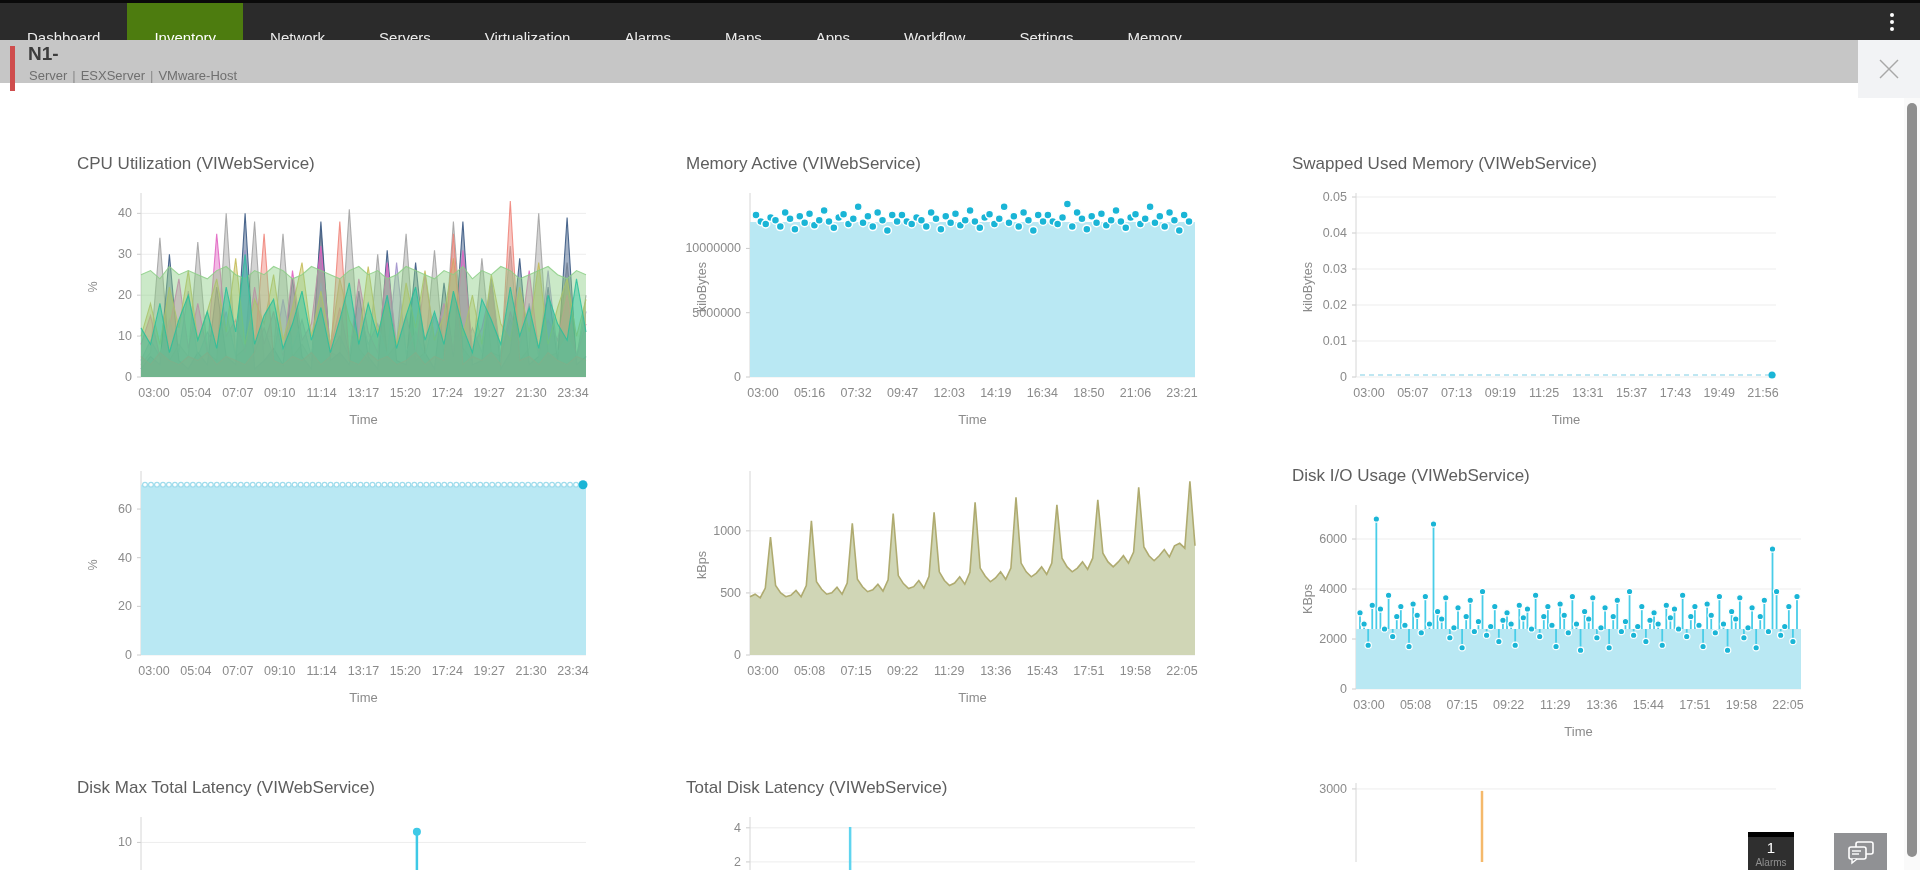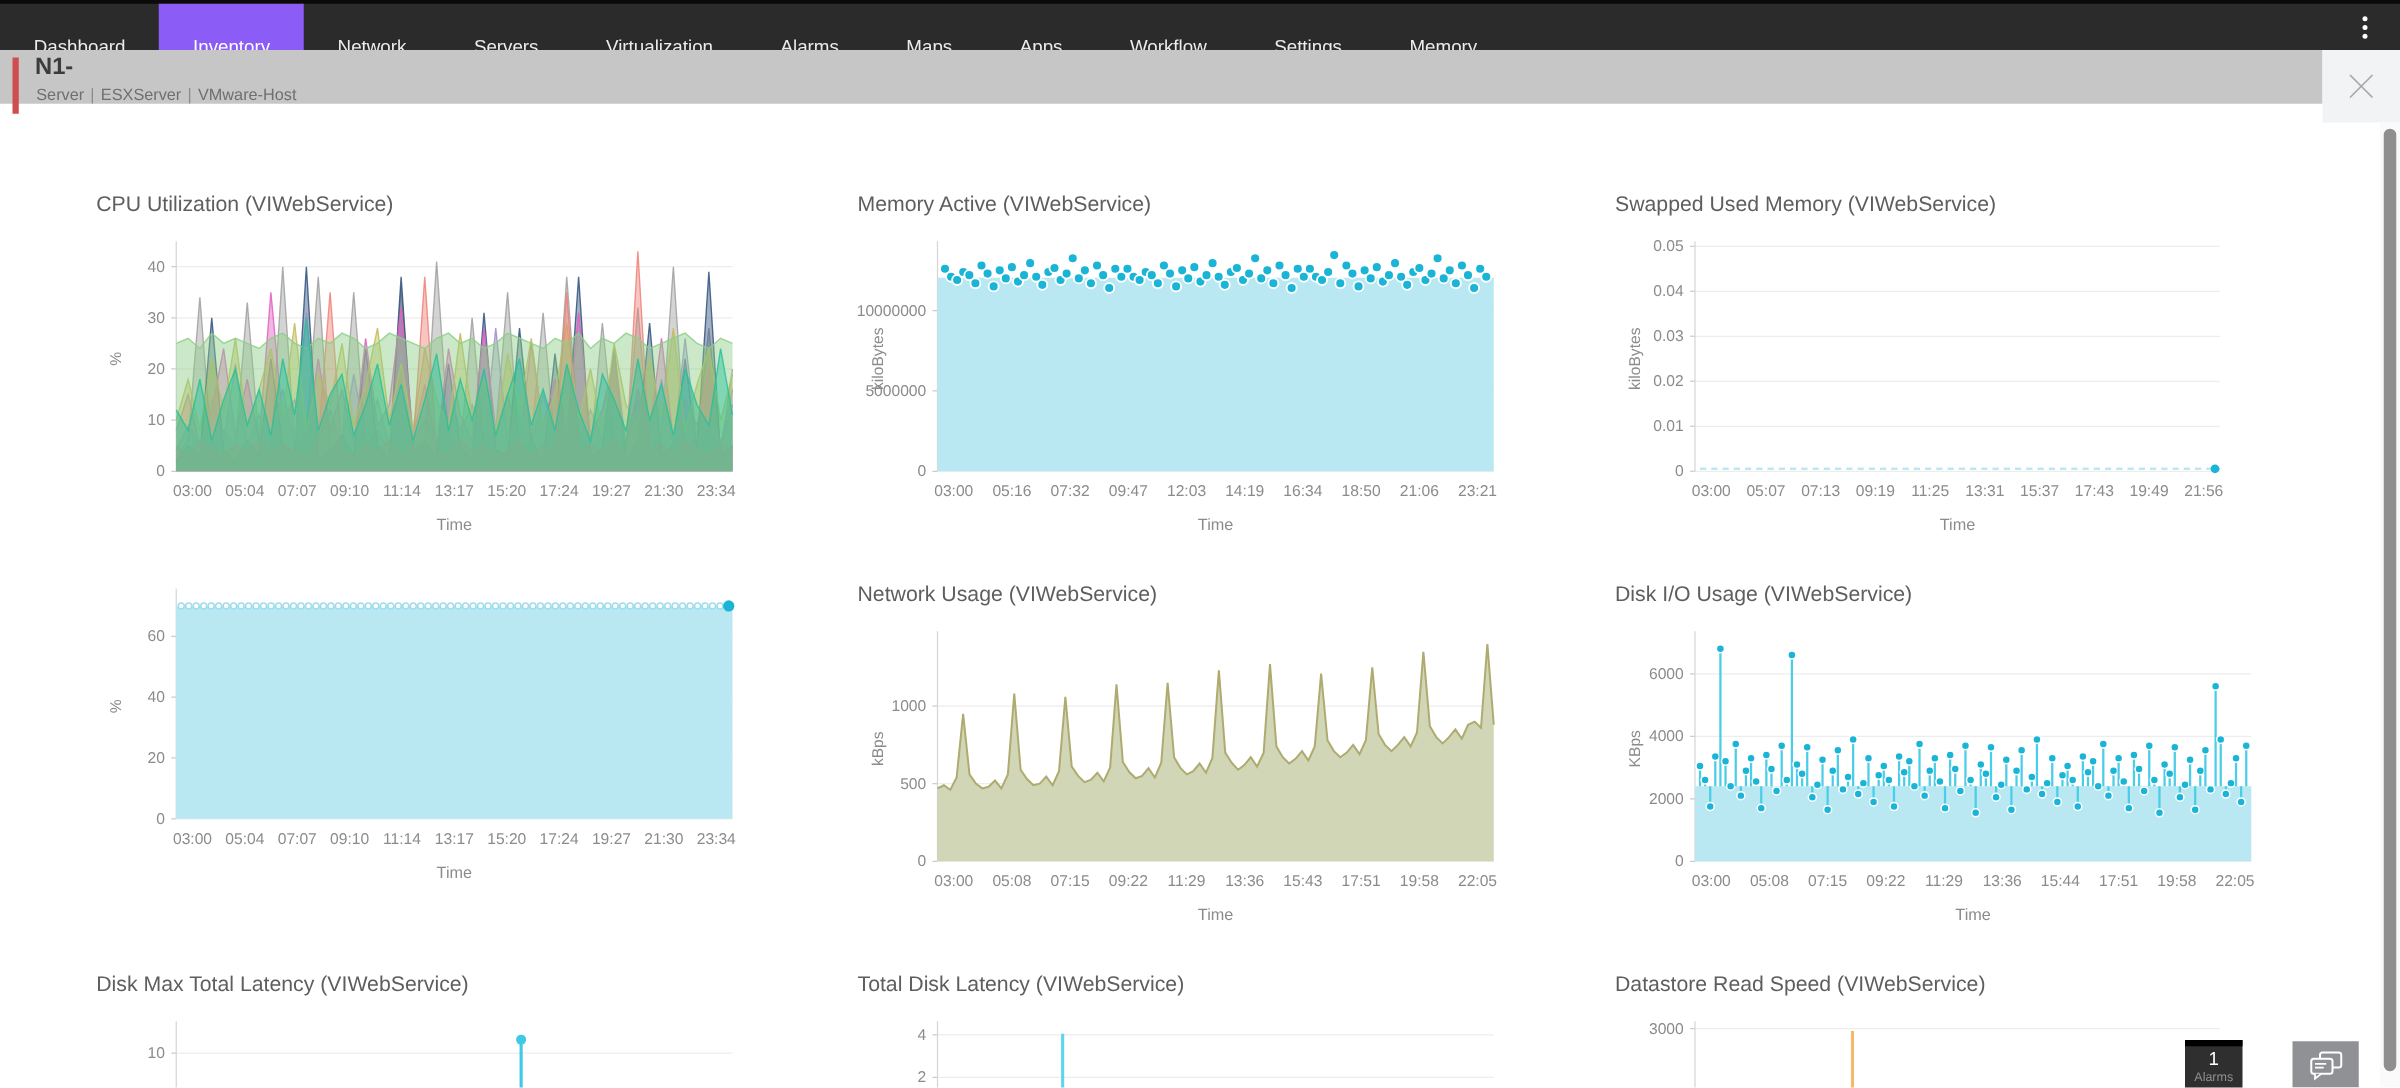--- a/index.html
+++ b/index.html
@@ -10,21 +10,21 @@
   
   .nav{
     position:absolute;left:0;top:0;width:1920px;height:40px;
     background:#2b2b2b;border-top:3px solid #0a0a0a;box-sizing:border-box;
     display:flex;align-items:stretch;
   }
   .nav-item{
     color:#ececec;font-size:15px;line-height:37px;padding:16px 27px;
     cursor:pointer;white-space:nowrap;
   }
-  .nav-item.active{background:#8b5cf6;color:#ffffff;}
+  .nav-item.active{background:#4d7c0f;color:#ffffff;}
   .nav-menu{
     position:absolute;right:16px;top:0;height:37px;width:24px;
     display:flex;flex-direction:column;justify-content:center;align-items:center;gap:3px;cursor:pointer;
   }
   .nav-menu i{width:4px;height:4px;border-radius:50%;background:#ffffff;display:block;}
   
   .ehead{
     position:absolute;left:0;top:40px;width:1858px;height:43px;background:#c6c6c6;
   }
   .ehead .accent{position:absolute;left:10px;top:6px;width:5px;height:45px;background:#cf4d4d;}
@@ -400,21 +400,20 @@
         <circle cx="475.06849315068496" cy="21.72972972972973" r="2.4" fill="#ffffff" fill-opacity="0.9" stroke="#9fdcec" stroke-width="1.2"></circle>
         <circle cx="481.05479452054794" cy="21.72972972972973" r="2.4" fill="#ffffff" fill-opacity="0.9" stroke="#9fdcec" stroke-width="1.2"></circle>
         <circle cx="487.041095890411" cy="21.72972972972973" r="2.4" fill="#ffffff" fill-opacity="0.9" stroke="#9fdcec" stroke-width="1.2"></circle>
         <circle cx="493.02739726027403" cy="21.72972972972973" r="2.4" fill="#ffffff" fill-opacity="0.9" stroke="#9fdcec" stroke-width="1.2"></circle>
         <circle cx="499.013698630137" cy="21.72972972972973" r="2.4" fill="#ffffff" fill-opacity="0.9" stroke="#9fdcec" stroke-width="1.2"></circle>
         <circle cx="505" cy="21.72972972972973" r="2.4" fill="#ffffff" fill-opacity="0.9" stroke="#9fdcec" stroke-width="1.2"></circle>
         <circle cx="506" cy="21.72972972972973" r="4.5" fill="#1ab5d6"></circle>
       </svg></div>
 </div>
 <div class="cell c4 r1">
-  <div class="chart-title">Network Usage (VIWebService)</div>
   <div class="plot"><svg width="520" height="245">
         <line x1="64" y1="192" x2="509" y2="192" stroke="#ededed" stroke-width="1"></line>
         <line x1="60" y1="192" x2="64" y2="192" stroke="#cccccc" stroke-width="1"></line>
         <text x="55" y="196" text-anchor="end" font-size="12.5" fill="#8b8b8b" font-family="Liberation Sans, sans-serif">0</text>
         <line x1="64" y1="129.9310344827586" x2="509" y2="129.9310344827586" stroke="#ededed" stroke-width="1"></line>
         <line x1="60" y1="129.9310344827586" x2="64" y2="129.9310344827586" stroke="#cccccc" stroke-width="1"></line>
         <text x="55" y="133.9310344827586" text-anchor="end" font-size="12.5" fill="#8b8b8b" font-family="Liberation Sans, sans-serif">500</text>
         <line x1="64" y1="67.86206896551724" x2="509" y2="67.86206896551724" stroke="#ededed" stroke-width="1"></line>
         <line x1="60" y1="67.86206896551724" x2="64" y2="67.86206896551724" stroke="#cccccc" stroke-width="1"></line>
         <text x="55" y="71.86206896551724" text-anchor="end" font-size="12.5" fill="#8b8b8b" font-family="Liberation Sans, sans-serif">1000</text>
@@ -700,21 +699,20 @@
         <line x1="60" y1="18.81818181818182" x2="64" y2="18.81818181818182" stroke="#cccccc" stroke-width="1"></line>
         <text x="55" y="22.81818181818182" text-anchor="end" font-size="12.5" fill="#8b8b8b" font-family="Liberation Sans, sans-serif">4</text>
         <line x1="64" y1="52.90909090909091" x2="509" y2="52.90909090909091" stroke="#ededed" stroke-width="1"></line>
         <line x1="60" y1="52.90909090909091" x2="64" y2="52.90909090909091" stroke="#cccccc" stroke-width="1"></line>
         <text x="55" y="56.90909090909091" text-anchor="end" font-size="12.5" fill="#8b8b8b" font-family="Liberation Sans, sans-serif">2</text>
         <line x1="64" y1="8" x2="64" y2="87" stroke="#d6d6d6" stroke-width="1"></line>
         <line x1="164.125" y1="17.9659090909091" x2="164.125" y2="87" stroke="#5fd4ef" stroke-width="2.5"></line>
       </svg></div>
 </div>
 <div class="cell c8 r2">
-  <div class="chart-title">Datastore Read Speed (VIWebService)</div>
   <div class="plot"><svg width="495" height="245">
         <line x1="64" y1="13.94805194805195" x2="484" y2="13.94805194805195" stroke="#ededed" stroke-width="1"></line>
         <line x1="60" y1="13.94805194805195" x2="64" y2="13.94805194805195" stroke="#cccccc" stroke-width="1"></line>
         <text x="55" y="17.948051948051948" text-anchor="end" font-size="12.5" fill="#8b8b8b" font-family="Liberation Sans, sans-serif">3000</text>
         <line x1="64" y1="8" x2="64" y2="87" stroke="#d6d6d6" stroke-width="1"></line>
         <line x1="190" y1="15.896103896103897" x2="190" y2="87" stroke="#f5b96b" stroke-width="2.5"></line>
       </svg></div>
 </div>
 
 <div class="sb-track"></div>

